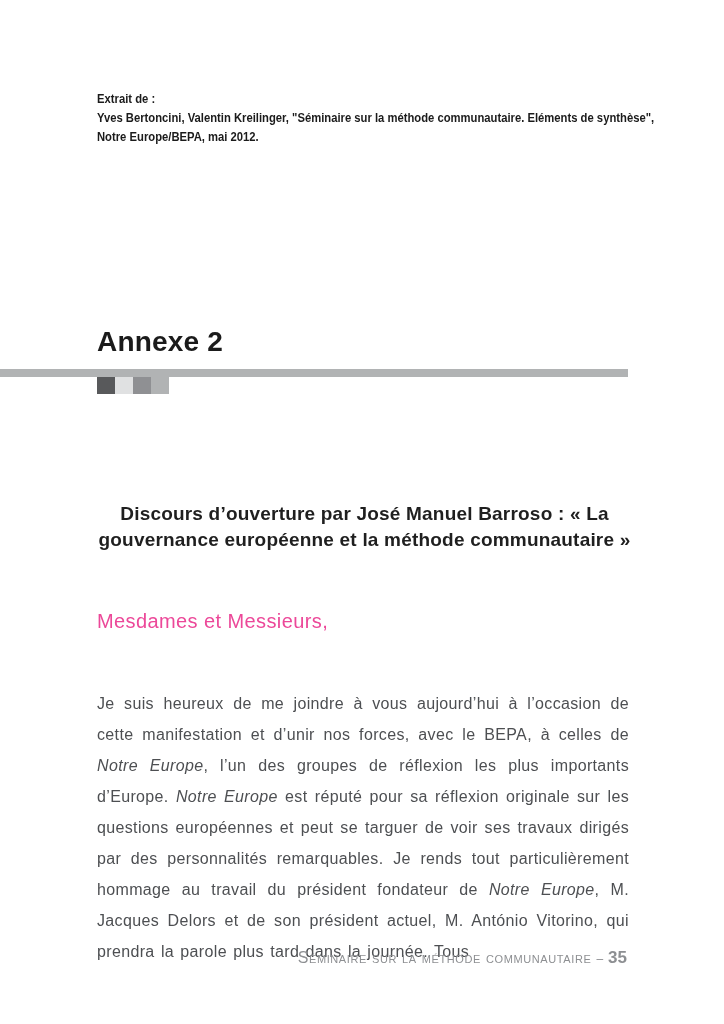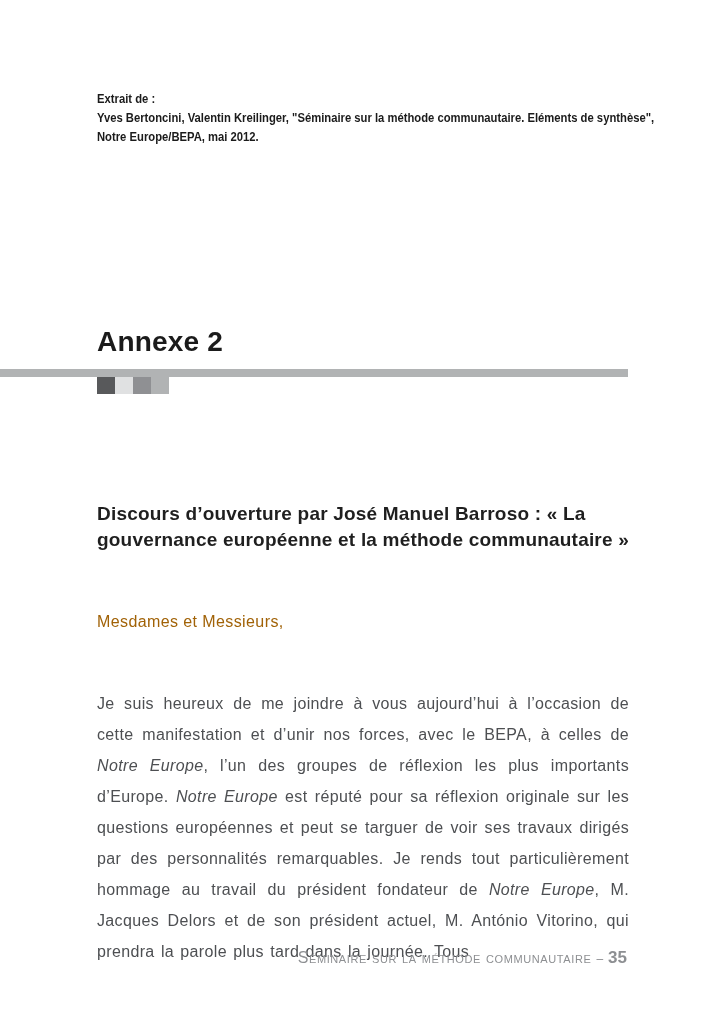--- a/index.html
+++ b/index.html
@@ -28,25 +28,25 @@
   }
   .squares {
     position:absolute; left:97px; top:377px;
     display:flex;
   }
   .square { width:18px; height:17px; }
   .doc-title {
     position:absolute; left:97px; top:501px;
     width:535px;
     font-size:19px; font-weight:bold; color:#1f1f1f;
-    line-height:26px; letter-spacing:0.2px;
+    line-height:26px; letter-spacing:0.2px;text-align:center;
   }
   .salutation {
     position:absolute; left:97px; top:606px;
-    font-size:16px; color:#a16207;
+    font-size:20px; color:#ec4899;
     line-height:31px; letter-spacing:0.4px;
   }
   .body-par {
     position:absolute; left:97px; top:688px;
     width:532px;
     font-size:16px; color:#4d4f52;
     line-height:31px; letter-spacing:0.35px;
     word-spacing:1.5px;
     text-align:justify;
   }

